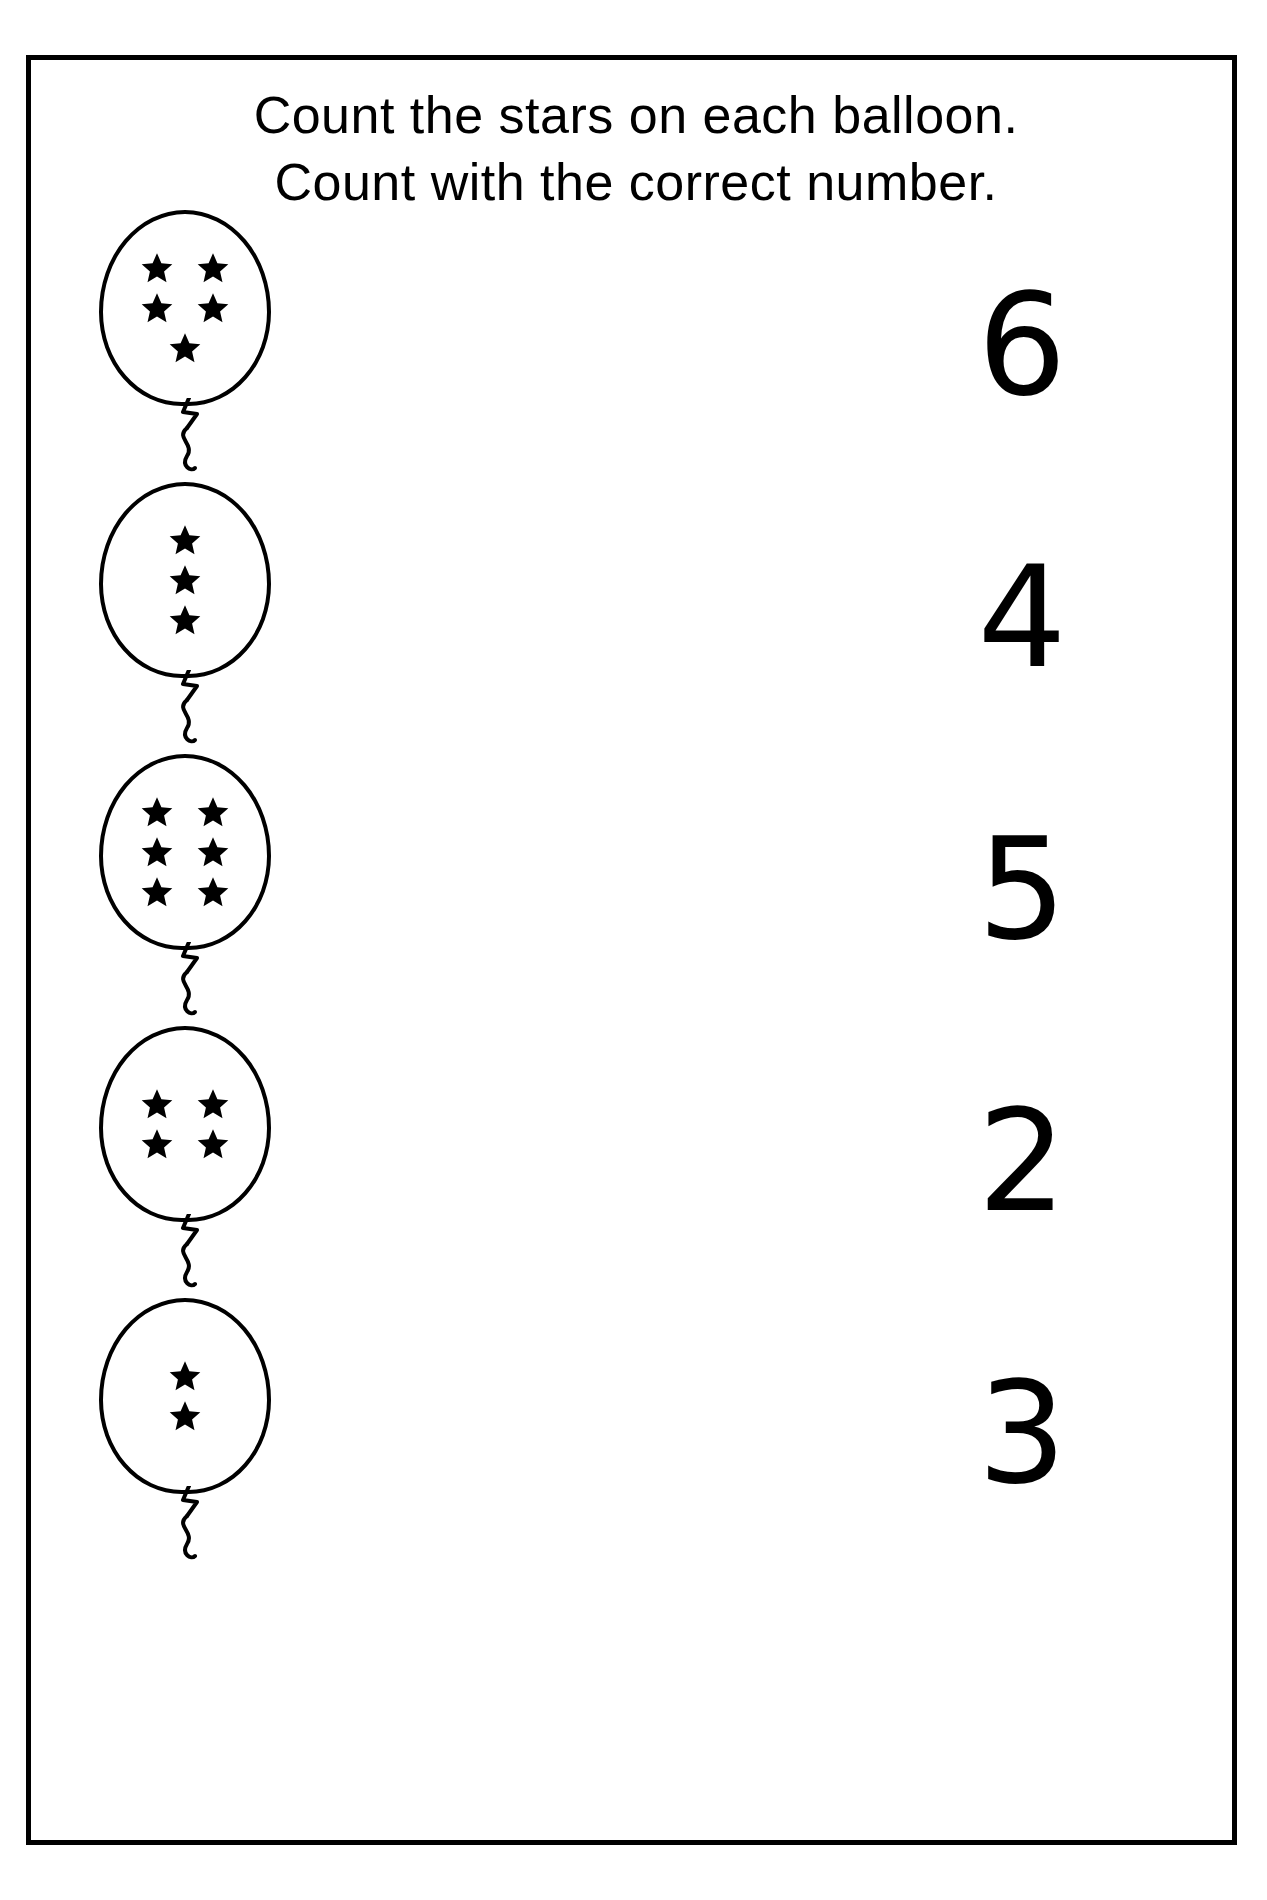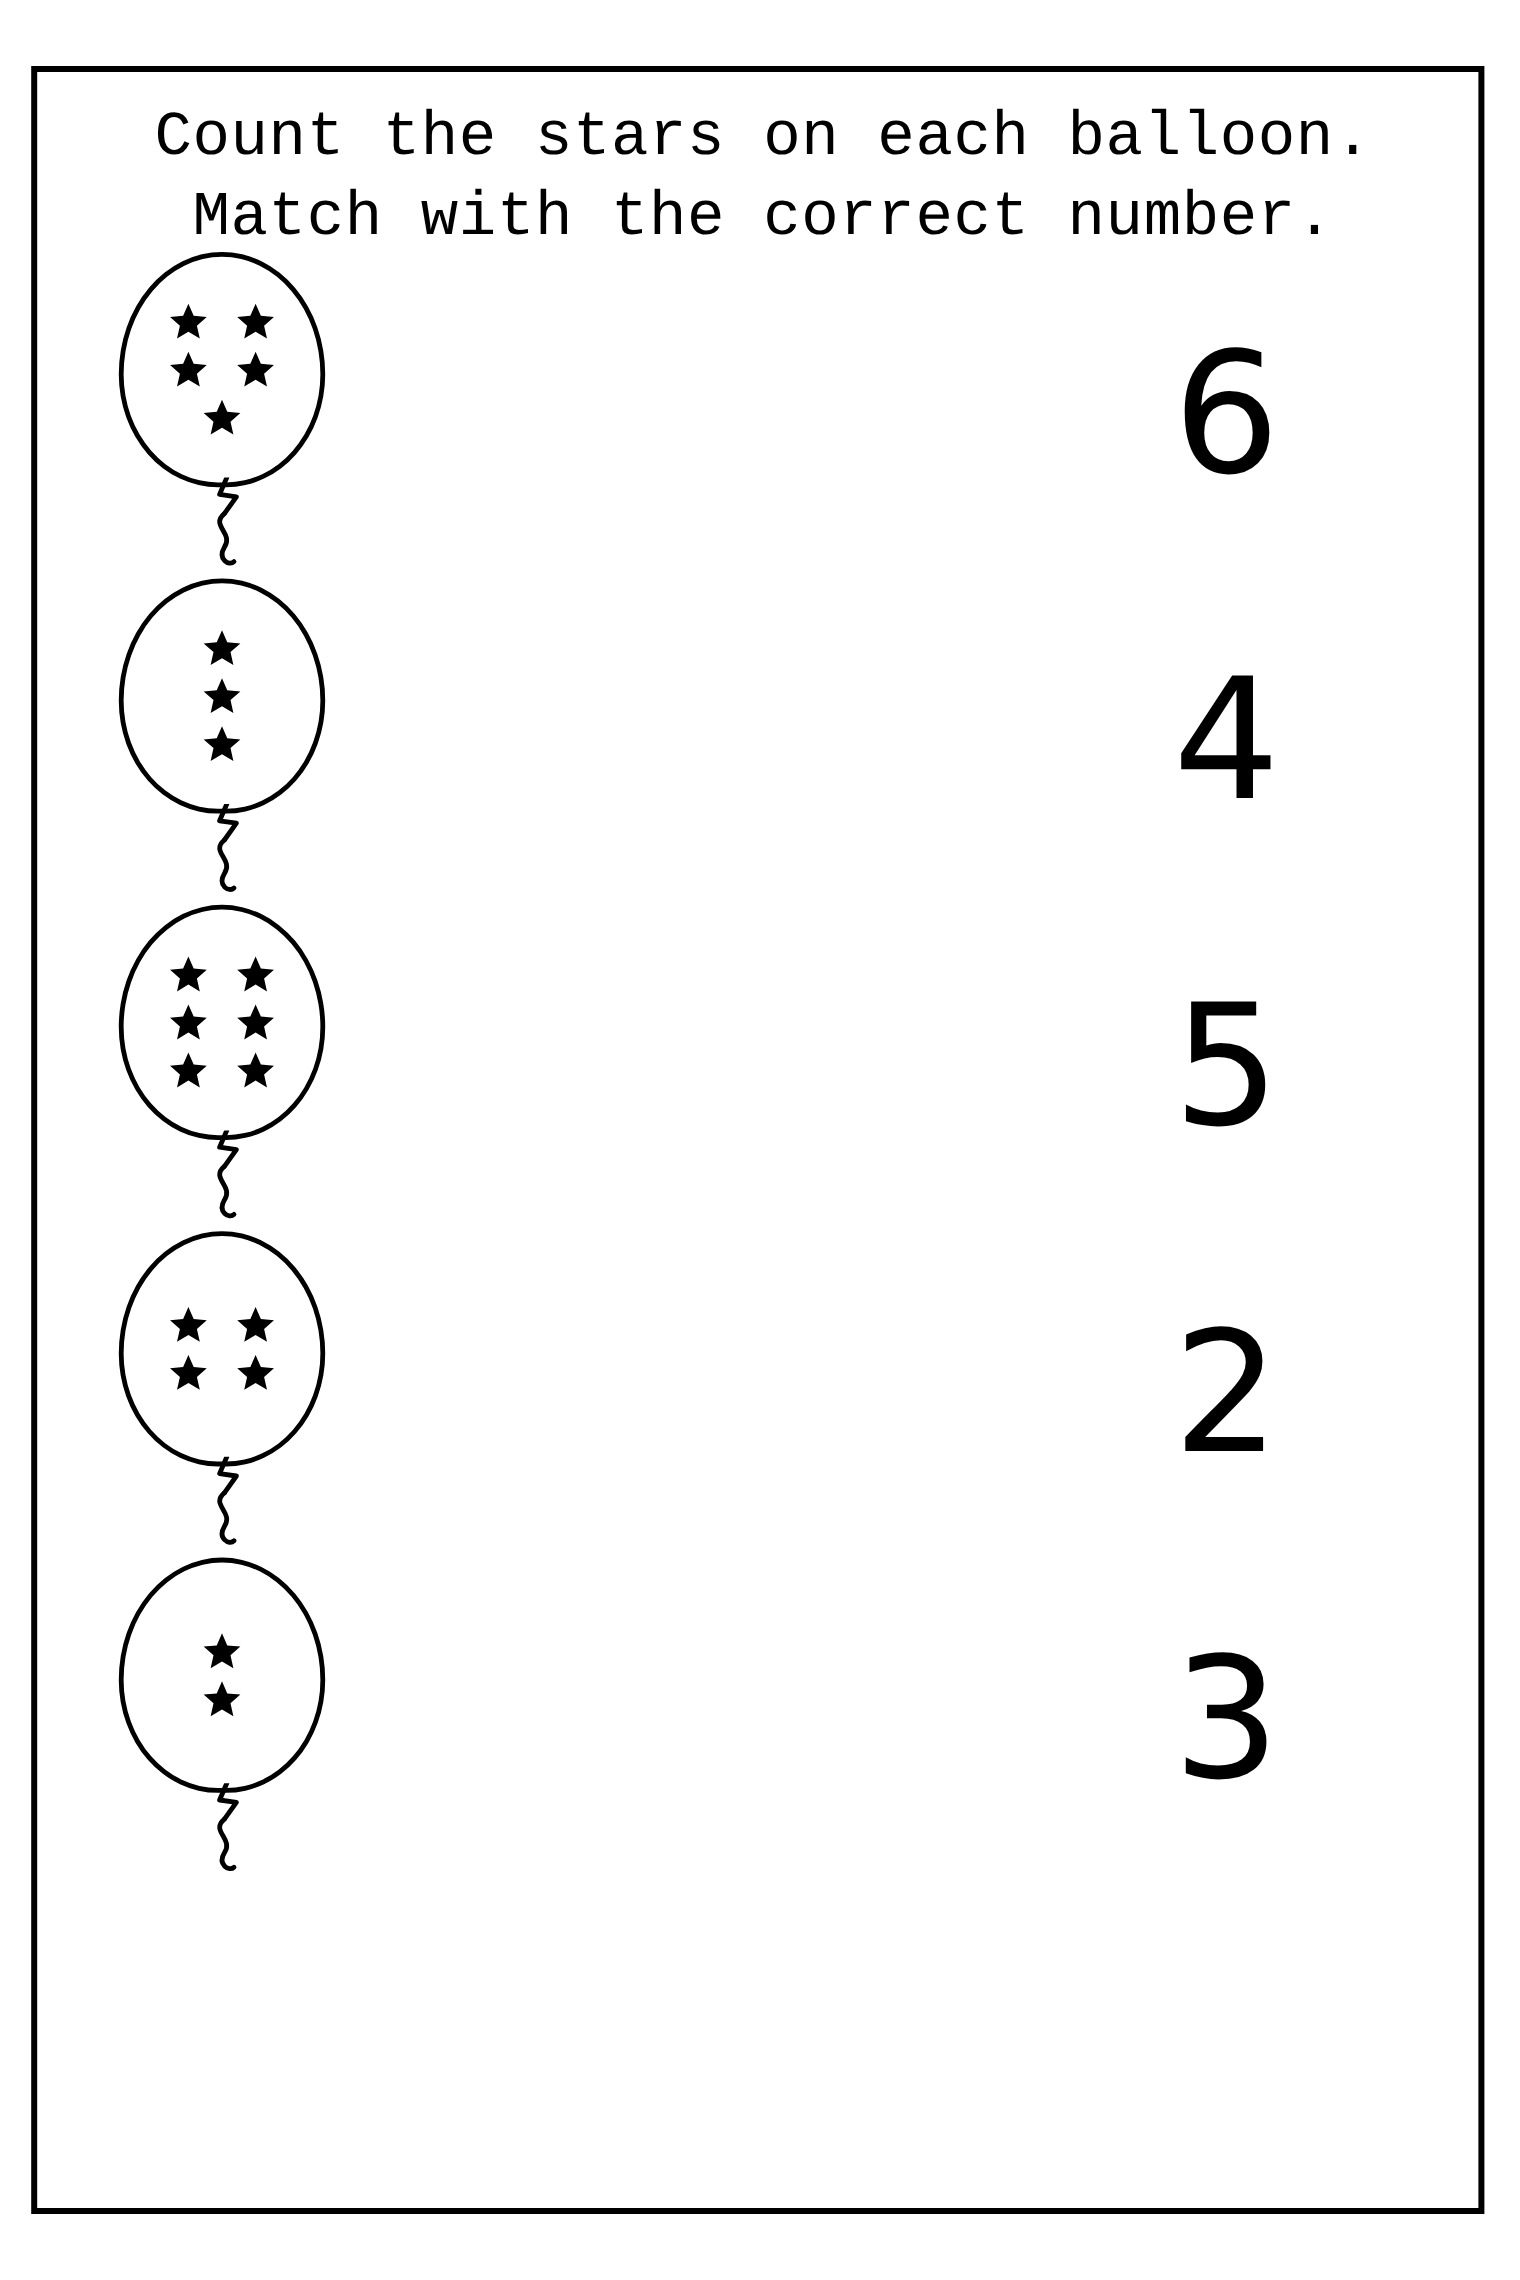--- a/index.html
+++ b/index.html
@@ -30,21 +30,21 @@
     border: 5px solid #000000;
     box-sizing: border-box;
     background: #ffffff;
   }
   .instructions {
     position: absolute;
     left: 60px;
     top: 22px;
     width: 1090px;
     text-align: center;
-    font-family: Liberation Mono, monospace;
+    font-family: Liberation Sans, sans-serif;
     font-size: 52px;
     line-height: 1.28;
     letter-spacing: 0.5px;
     color: #000000;
     font-weight: 400;
   }
   .instructions .line {
     display: block;
     white-space: nowrap;
   }
@@ -132,21 +132,21 @@
   }
 </style>
 </head>
 <body>
 
 <div class="page">
   <div class="sheet-border">
 
     <div class="instructions">
       <span class="line">Count the stars on each balloon.</span>
-      <span class="line">Match with the correct number.</span>
+      <span class="line">Count with the correct number.</span>
     </div>
 
     <div class="rows" id="rows-container">
         <div class="row">
           <div class="balloon-cell">
             <div class="balloon-wrap">
               <div class="balloon-body"></div>
               <div class="stars">
                 <div class="star-row">
                   <svg class="star" viewBox="0 0 24 24">

